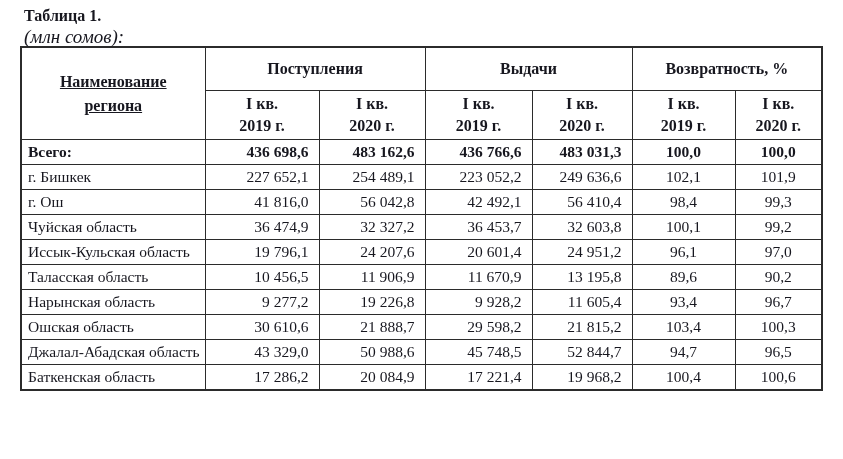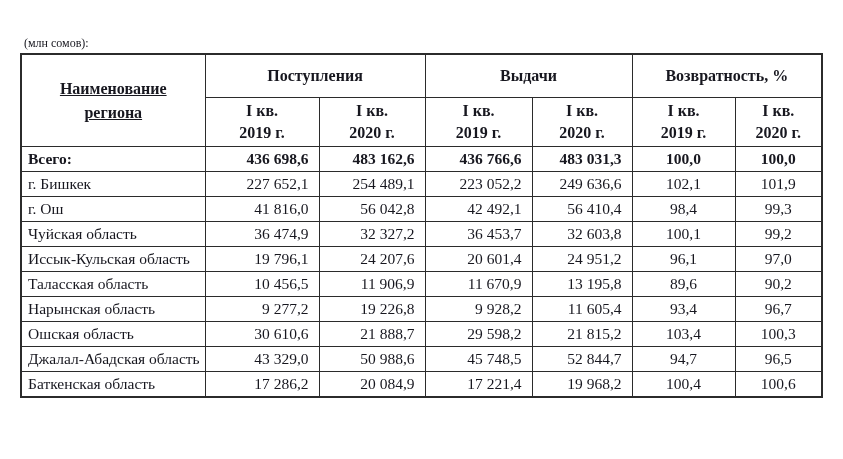--- a/index.html
+++ b/index.html
@@ -23,24 +23,24 @@
     font-size: 16px;
     line-height: 22px;
     padding-left: 4px;
   }
   .tbl-title {
     font-size: 16.5px;
     line-height: 22px;
     padding-left: 4px;
   }
   .unit-note {
-    font-size: 12px;
+    font-style: italic;
+    font-size: 19px;
     line-height: 19px;
     padding-left: 4px;
-    margin-top: 29px;
   }
   table.data-table {
     border-collapse: collapse;
     table-layout: fixed;
     width: 801px;
     border: 2px solid #2b2b2b;
   }
   .data-table th, .data-table td {
     border: 1px solid #2b2b2b;
     font-size: 15.5px;
@@ -82,20 +82,21 @@
   td.pct-cell {
     text-align: center;
   }
   tr.bold-row td { font-weight: bold; }
 </style>
 </head>
 <body>
 
 <div class="page">
 
+  <div class="tbl-label">Таблица 1.</div>
 
 
   <div class="unit-note">(млн сомов):</div>
 
   <table class="data-table">
     <colgroup>
       <col style="width:184px">
       <col style="width:114px">
       <col style="width:106px">
       <col style="width:107px">

